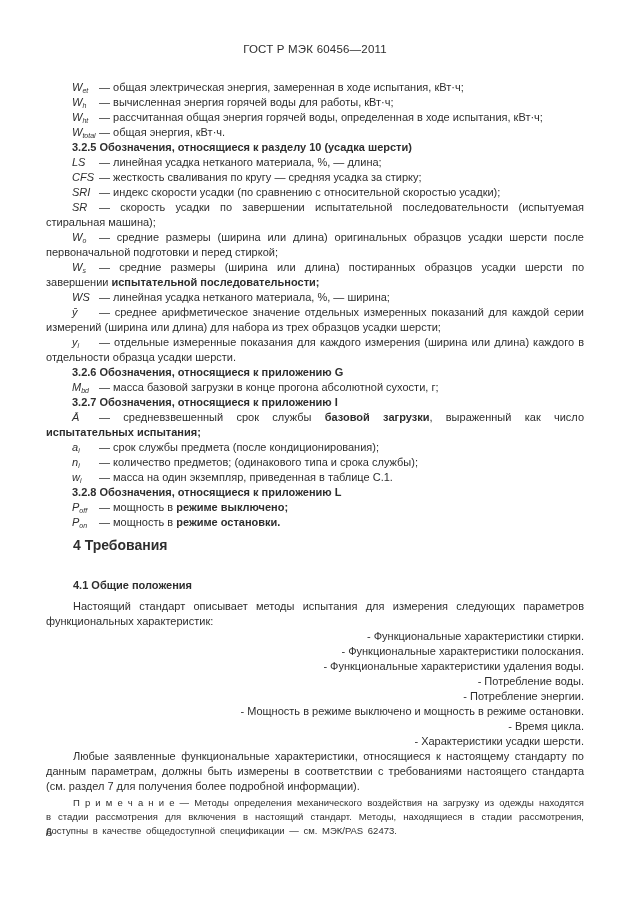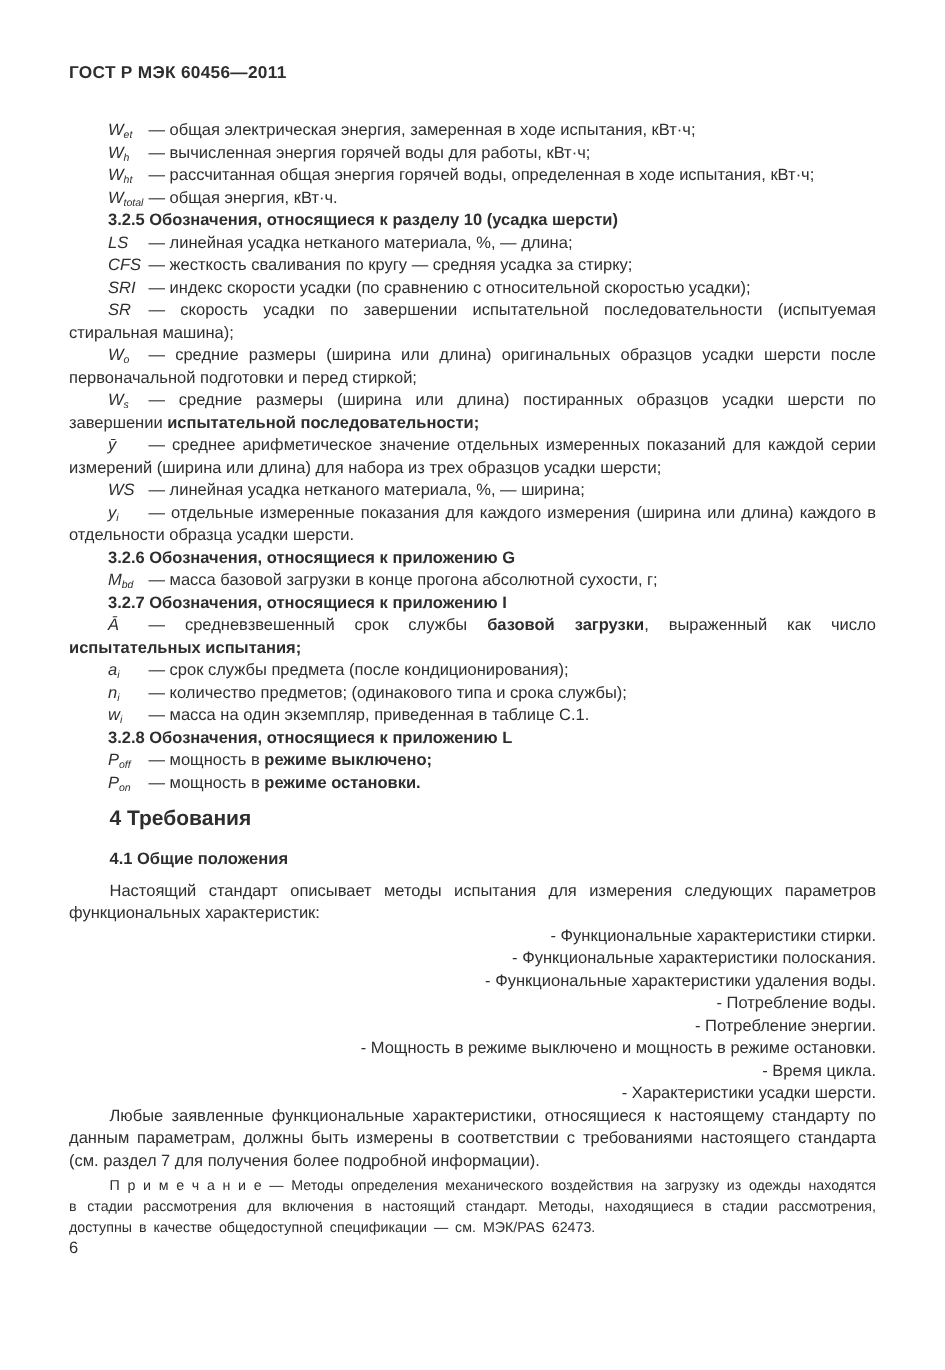--- a/index.html
+++ b/index.html
@@ -3,27 +3,27 @@
 <meta charset="utf-8">
 <style>
   html,body{margin:0;padding:0;}
   body{
     width:630px;height:913px;background:#ffffff;overflow:hidden;
     font-family:"Liberation Sans","DejaVu Sans",sans-serif;
     color:#2e2e2e;
   }
   .page{position:relative;width:630px;height:913px;background:#fff;}
   .content{position:absolute;left:46px;top:42px;width:538px;font-size:11px;line-height:15px;}
-  .doc-header{font-weight:bold;font-size:11.5px;margin:0 0 23px 0;letter-spacing:.2px;}
+  .doc-header{font-weight:normal;font-size:11.5px;margin:0 0 23px 0;letter-spacing:.2px;text-align:center;}
   p{margin:0;}
   .def{text-align:justify;}
   .def .sym{display:inline-block;min-width:27px;margin-left:26px;font-style:italic;}
   .def sub{font-size:7px;line-height:0;vertical-align:-2px;}
   .sec-h{font-weight:bold;text-indent:26px;}
-  .chapter{font-weight:bold;font-size:14px;line-height:17px;text-indent:27px;margin-top:7px;margin-bottom:12px;}
+  .chapter{font-weight:bold;font-size:14px;line-height:17px;text-indent:27px;margin-top:7px;margin-bottom:24px;}
   .subchapter{font-weight:bold;text-indent:27px;margin-bottom:6px;}
   .body-p{text-indent:27px;text-align:justify;}
   .li{text-indent:26px;text-align:right;}
   .note{font-size:9.5px;line-height:14px;text-indent:27px;text-align:justify;margin-top:2px;word-spacing:2px;}
   .page-no{position:absolute;left:46px;top:826px;font-size:11px;}
 </style>
 </head>
 <body>
 
 <div class="page">
@@ -36,22 +36,22 @@
         <p class="def"><span class="sym">W<sub>h</sub></span><span>— вычисленная энергия горячей воды для работы, кВт·ч;</span></p>
         <p class="def"><span class="sym">W<sub>ht</sub></span><span>— рассчитанная общая энергия горячей воды, определенная в ходе испытания, кВт·ч;</span></p>
         <p class="def"><span class="sym">W<sub>total</sub></span><span>— общая энергия, кВт·ч.</span></p>
         <p class="sec-h">3.2.5 Обозначения, относящиеся к разделу 10 (усадка шерсти)</p>
         <p class="def"><span class="sym">LS</span><span>— линейная усадка нетканого материала, %, — длина;</span></p>
         <p class="def"><span class="sym">CFS</span><span>— жесткость сваливания по кругу — средняя усадка за стирку;</span></p>
         <p class="def"><span class="sym">SRI</span><span>— индекс скорости усадки (по сравнению с относительной скоростью усадки);</span></p>
         <p class="def"><span class="sym">SR</span><span>— скорость усадки по завершении испытательной последовательности (испытуемая стиральная машина);</span></p>
         <p class="def"><span class="sym">W<sub>o</sub></span><span>— средние размеры (ширина или длина) оригинальных образцов усадки шерсти после первоначальной подготовки и перед стиркой;</span></p>
         <p class="def"><span class="sym">W<sub>s</sub></span><span>— средние размеры (ширина или длина) постиранных образцов усадки шерсти по завершении </span><b>испытательной последовательности;</b></p>
+        <p class="def"><span class="sym">WS</span><span>— линейная усадка нетканого материала, %, — ширина;</span></p>
         <p class="def"><span class="sym">ȳ</span><span>— среднее арифметическое значение отдельных измеренных показаний для каждой серии измерений (ширина или длина) для набора из трех образцов усадки шерсти;</span></p>
-        <p class="def"><span class="sym">WS</span><span>— линейная усадка нетканого материала, %, — ширина;</span></p>
         <p class="def"><span class="sym">y<sub>i</sub></span><span>— отдельные измеренные показания для каждого измерения (ширина или длина) каждого в отдельности образца усадки шерсти.</span></p>
         <p class="sec-h">3.2.6 Обозначения, относящиеся к приложению G</p>
         <p class="def"><span class="sym">M<sub>bd</sub></span><span>— масса базовой загрузки в конце прогона абсолютной сухости, г;</span></p>
         <p class="sec-h">3.2.7 Обозначения, относящиеся к приложению I</p>
         <p class="def"><span class="sym">Ā</span><span>— средневзвешенный срок службы </span><b>базовой загрузки</b><span>, выраженный  как число </span><b>испытательных испытания;</b></p>
         <p class="def"><span class="sym">a<sub>i</sub></span><span>— срок службы предмета (после кондиционирования);</span></p>
         <p class="def"><span class="sym">n<sub>i</sub></span><span>— количество предметов; (одинакового типа и срока службы);</span></p>
         <p class="def"><span class="sym">w<sub>i</sub></span><span>— масса на один экземпляр, приведенная в таблице С.1.</span></p>
         <p class="sec-h">3.2.8 Обозначения, относящиеся к приложению L</p>
         <p class="def"><span class="sym">P<sub>off</sub></span><span>— мощность в </span><b>режиме выключено;</b></p>

